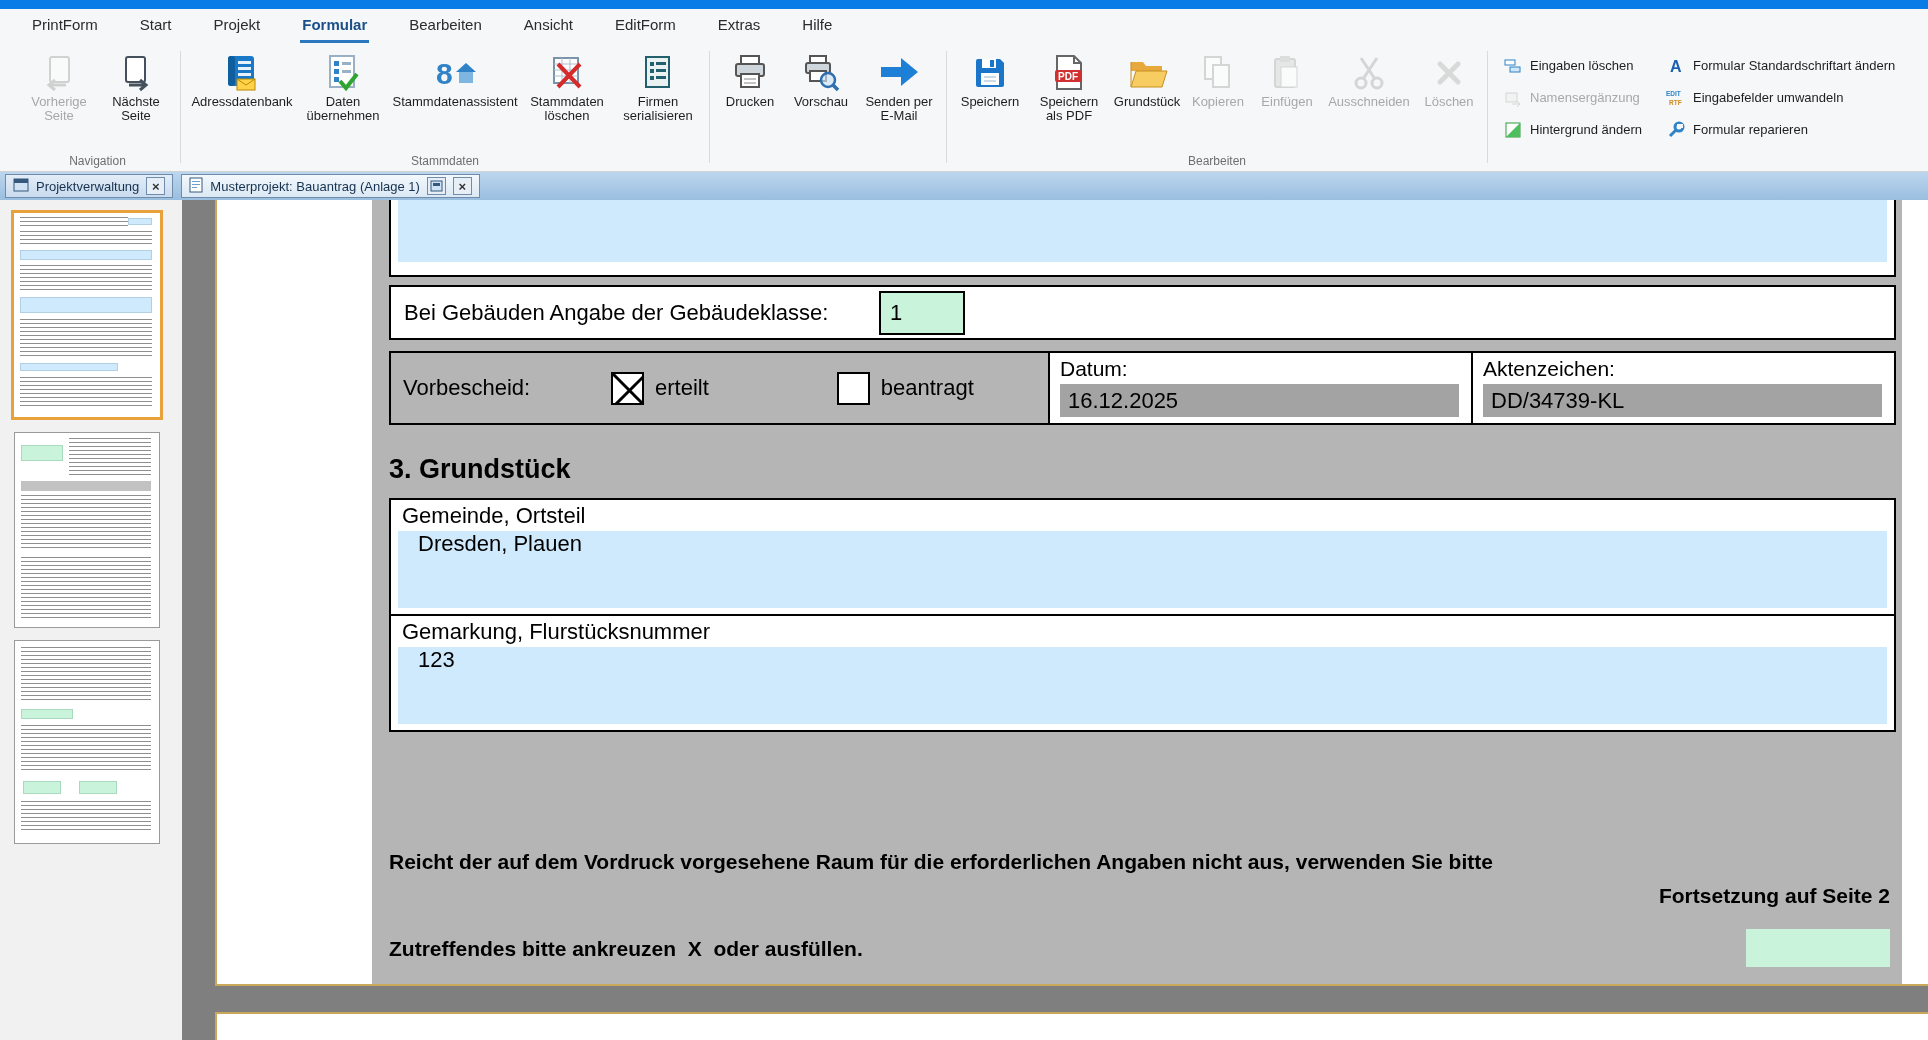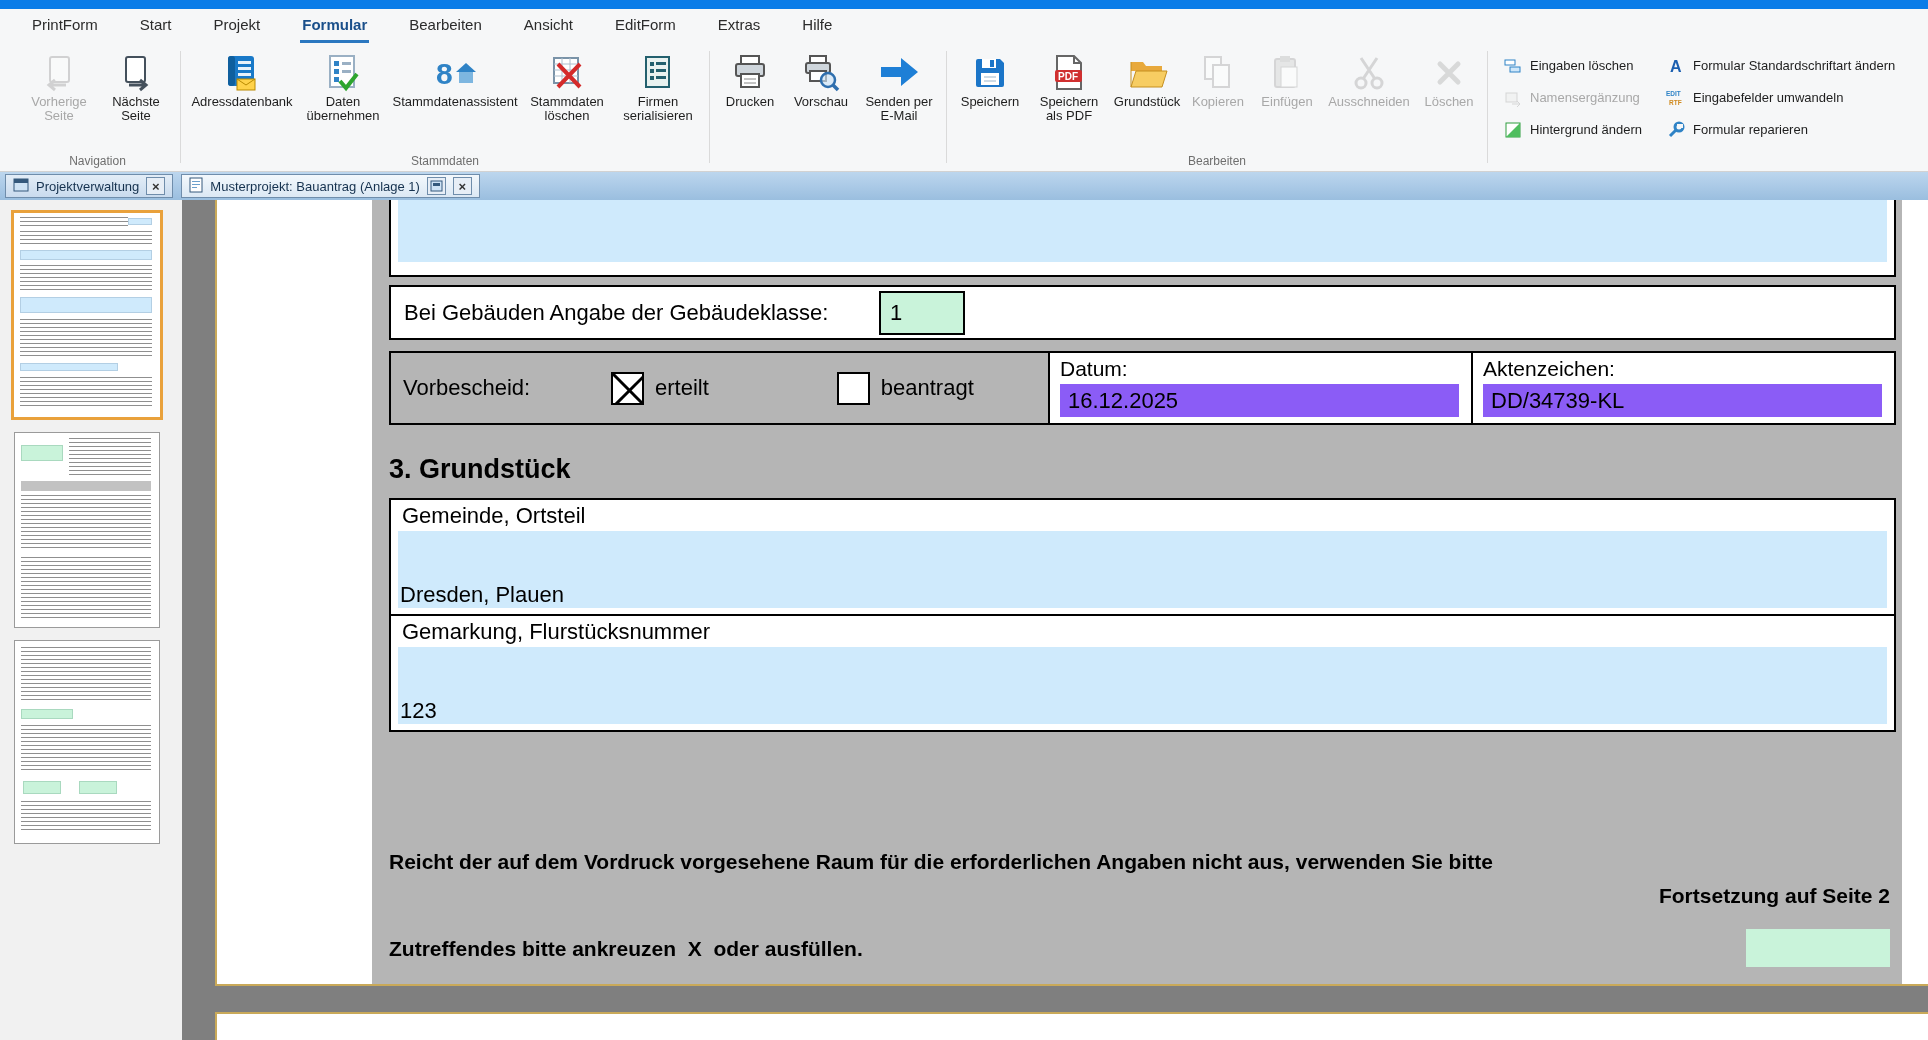--- a/index.html
+++ b/index.html
@@ -81,30 +81,30 @@
   .cellv { flex:0 0 659px; display:flex; align-items:center; background:#b5b5b5; border-right:2px solid #000; }
   .cellv .vlabel { margin-left:12px; font-size:22px; width:208px; }
   .cb { width:33px; height:33px; background:#fff; border:2px solid #000; position:relative; overflow:hidden; flex:0 0 auto; }
   .cb.checked::before, .cb.checked::after { content:""; position:absolute; top:15px; left:-7px; width:47px; height:3px; background:#000; }
   .cb.checked::before { transform:rotate(45deg); }
   .cb.checked::after  { transform:rotate(-45deg); }
   .cblabel { font-size:22px; margin-left:11px; }
   .celld { flex:1; background:#ffffff; display:flex; flex-direction:column; padding:4px 12px 6px 10px; }
   .celld + .celld { border-left:2px solid #000; }
   .clabel { font-size:21px; color:#000; margin-bottom:3px; }
-  .mintfield { height:40px; background:#8b5cf6; font-size:22px; display:flex; align-items:center; padding-left:8px; }
+  .mintfield { height:40px; background:#a3a3a3; font-size:22px; display:flex; align-items:center; padding-left:8px; }
 
   .heading { position:absolute; left:17px; top:254px; font-size:27px; font-weight:bold; color:#000; }
 
   .boxD { position:absolute; left:17px; top:298px; width:1507px; height:234px; background:#ffffff;
           border:2px solid #000; display:flex; flex-direction:column; }
   .drow { flex:1; display:flex; flex-direction:column; border-bottom:2px solid #000; }
   .drow:last-child { border-bottom:none; }
   .dlbl { margin:3px 0 0 11px; font-size:22px; height:28px; }
-  .dfield { flex:1; margin:0 7px 6px 7px; background:#cfeafc; font-size:22px; display:flex; align-items:flex-end; padding-left:2px; }
+  .dfield { flex:1; margin:0 7px 6px 7px; background:#cfeafc; font-size:22px; display:flex; align-items:flex-start; padding-left:20px; }
 
   .notes { position:absolute; left:17px; top:589px; font-size:21px; font-weight:bold; color:#000;
            line-height:29px; white-space:pre-wrap; }
   .fortsetzung { position:absolute; right:12px; top:684px; font-size:21px; font-weight:bold; color:#000; }
 
   .bottommint { position:absolute; left:1529px; top:729px; width:144px; height:38px; background:#c9f3da; }
 </style>
 </head>
 <body>
 

